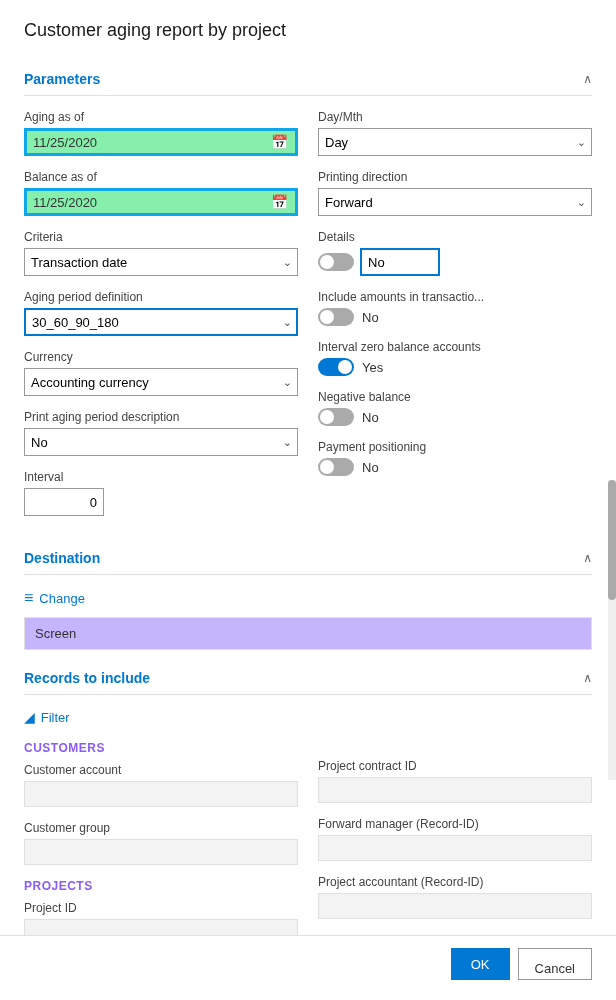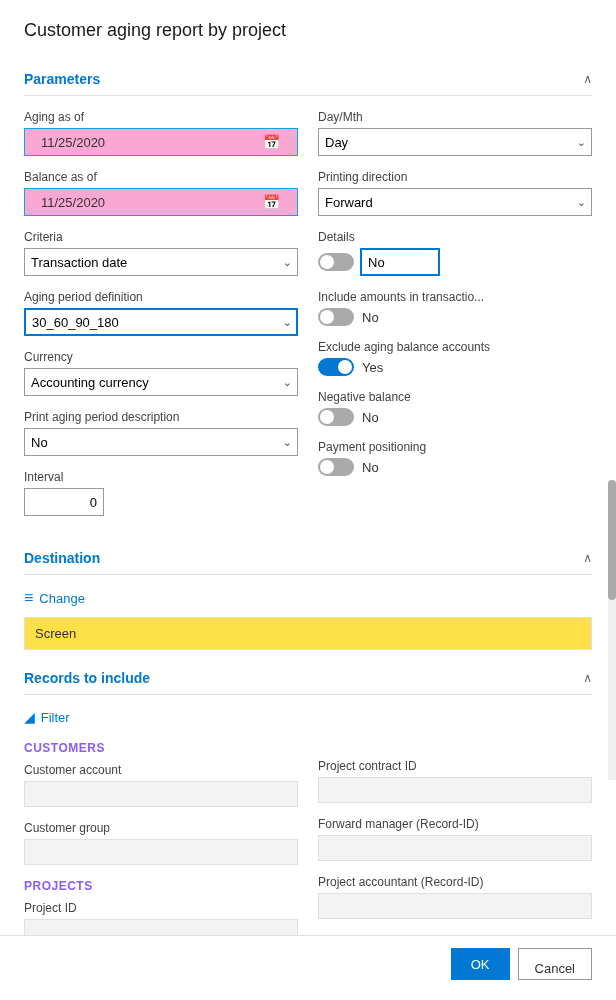--- a/index.html
+++ b/index.html
@@ -50,24 +50,24 @@
       margin-bottom: 14px;
     }
     .field-label {
       font-size: 12px;
       color: #444;
       margin-bottom: 4px;
     }
     .field-input {
       display: flex;
       align-items: center;
-      border: 1px solid #0ea5e9;
+      border: 3px solid #0ea5e9;
       height: 28px;
-      padding: 0 16px;
-      background: #f9a8d4;
+      padding: 0 6px;
+      background: #86efac;
       font-size: 13px;
       width: 100%;
     }
     .field-input .cal-icon {
       margin-left: auto;
       color: #555;
       font-size: 14px;
     }
     .select-wrapper {
       position: relative;
@@ -157,21 +157,21 @@
       display: flex;
       align-items: center;
       gap: 6px;
       color: #0078d4;
       cursor: pointer;
       font-size: 13px;
       margin-bottom: 10px;
       text-decoration: none;
     }
     .screen-value {
-      background: #fde047;
+      background: #c4b5fd;
       border: 1px solid #e0e0e0;
       padding: 8px 10px;
       font-size: 13px;
       color: #333;
       width: 100%;
       margin-bottom: 10px;
     }
     
     .filter-link {
       display: flex;
@@ -378,21 +378,21 @@
           <div class="field-label">Include amounts in transactio...</div>
           <div class="toggle-row">
             <div class="toggle toggle-off">
               <div class="toggle-knob toggle-knob-off"></div>
             </div>
             <span class="toggle-text">No</span>
           </div>
         </div>
 
         <div class="field-group">
-          <div class="field-label">Exclude aging balance accounts</div>
+          <div class="field-label">Interval zero balance accounts</div>
           <div class="toggle-row">
             <div class="toggle toggle-on">
               <div class="toggle-knob toggle-knob-on"></div>
             </div>
             <span class="toggle-text">Yes</span>
           </div>
         </div>
 
         <div class="field-group">
           <div class="field-label">Negative balance</div>

